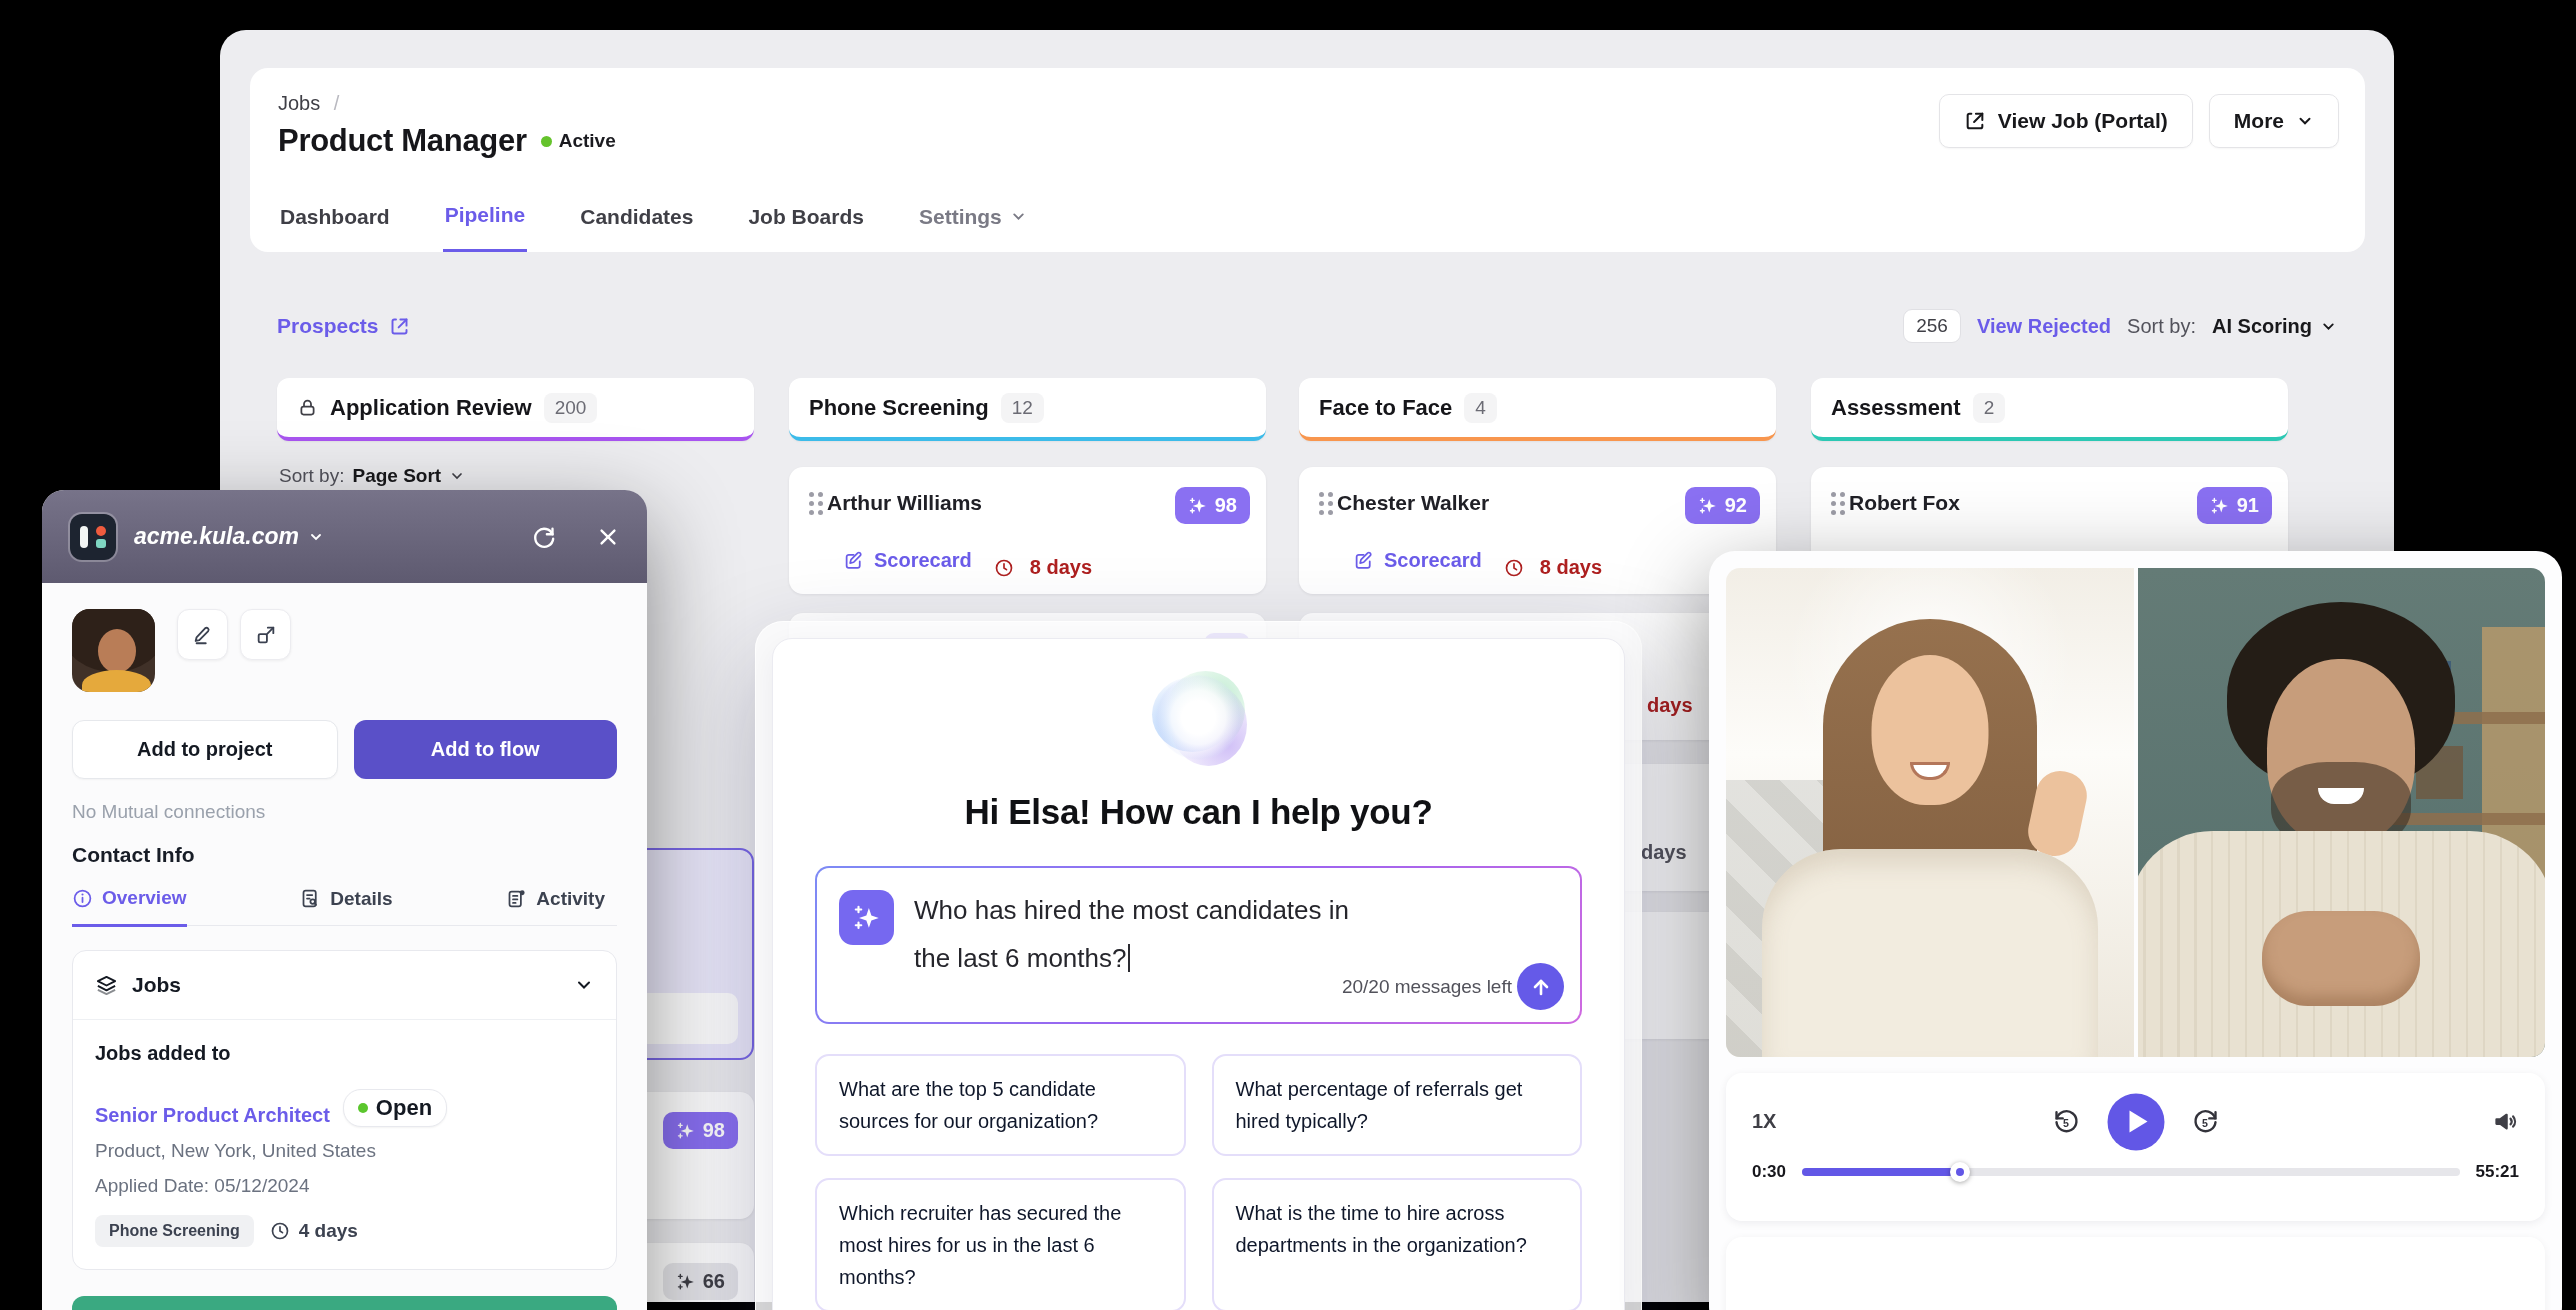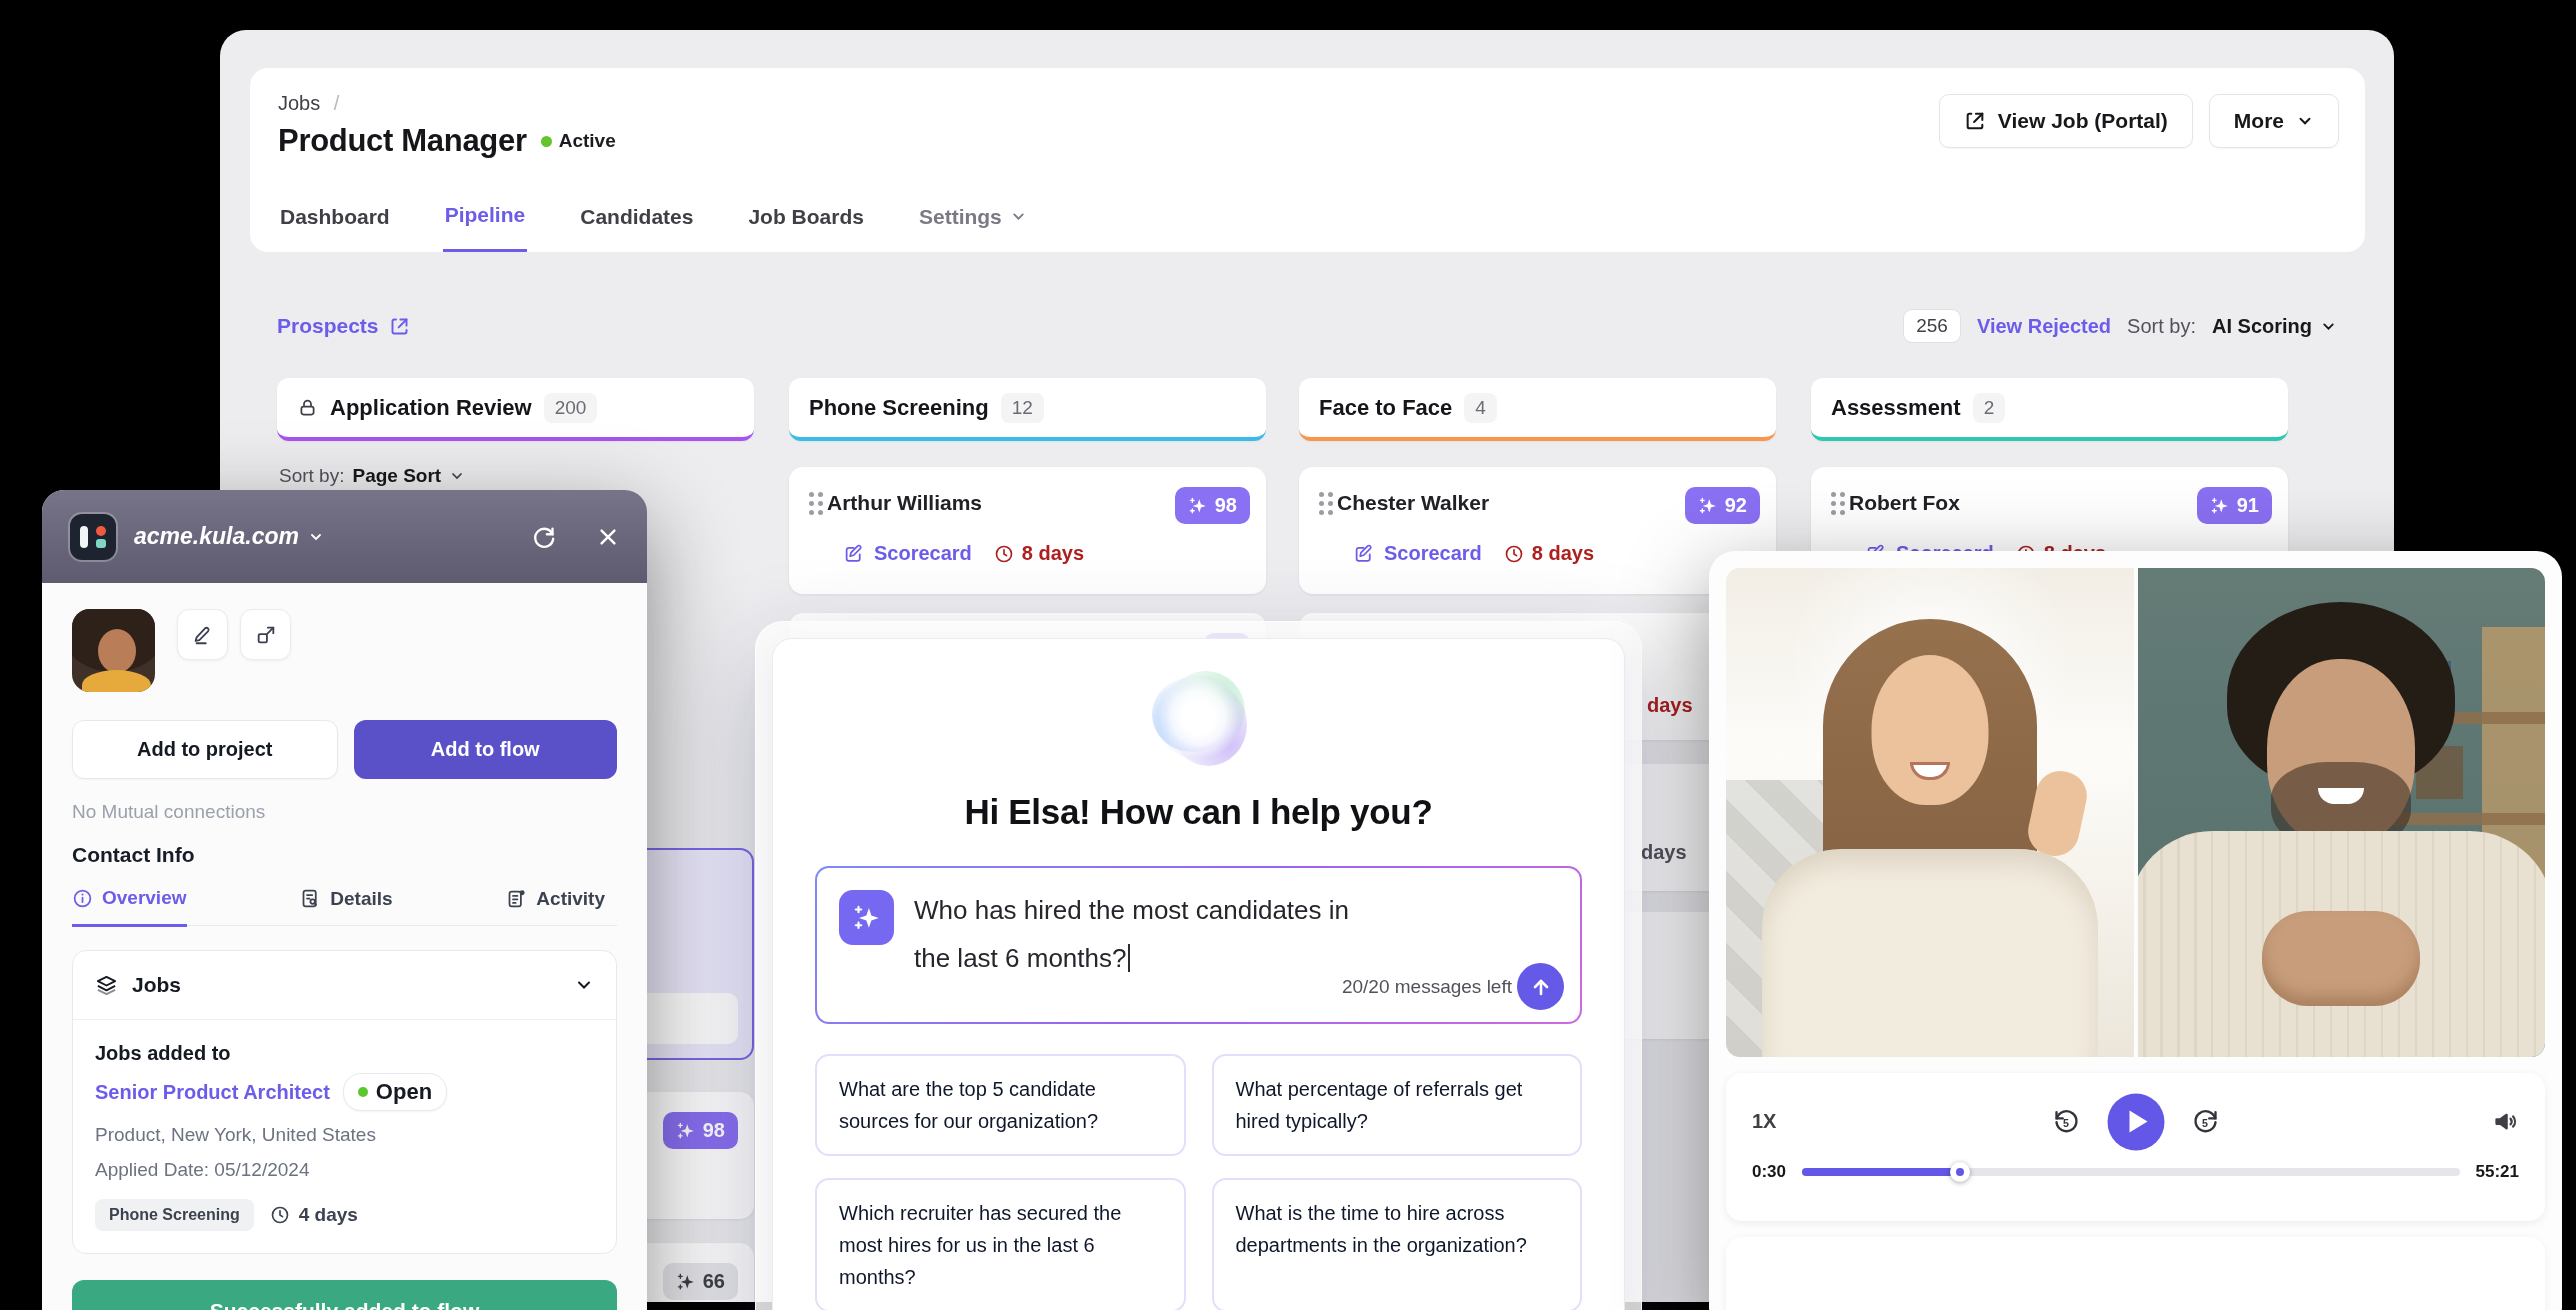--- a/index.html
+++ b/index.html
@@ -58,21 +58,21 @@
   .kcard .name-row { position:absolute; left:20px; top:24px; display:flex; align-items:center; gap:4px; }
   .drag { display:grid; grid-template-columns:5px 5px; gap:4px; }
   .drag i { width:5px; height:5px; border-radius:50%; background:#9c9ca6; }
   .kname { font-size:21px; font-weight:bold; color:#202026; }
   .score-badge { position:absolute; right:16px; top:20px; display:flex; align-items:center; gap:7px;
     border-radius:10px; padding:7px 13px; font-size:20px; font-weight:bold; }
   .score-purple { background:#8a70f2; color:#fff; }
   .score-gray { background:#e7e7eb; color:#3f3f46; }
   .kmeta { position:absolute; left:55px; top:75px; display:flex; align-items:center; gap:22px; }
   .scorecard-link { display:flex; align-items:center; gap:9px; color:#6b5ce9; font-size:20px; font-weight:bold; }
-  .days { display:flex; align-items:center; gap:8px; color:#ae2020; font-size:20px; font-weight:bold; }
+  .days { display:flex; align-items:center; gap:16px; color:#ae2020; font-size:20px; font-weight:bold;margin-top:14px; }
   .frag { position:absolute; font-size:20px; font-weight:bold; }
 
   .selected-card { position:absolute; left:0; top:470px; width:477px; height:212px;
     background:#eceafc; border:2px solid #7a68e8; border-radius:14px; }
   .selected-card .inner-pill { position:absolute; left:14px; right:14px; bottom:14px; height:51px;
     background:#fff; border-radius:10px; }
 
   
   #clara-popup { position:absolute; left:42px; top:490px; width:605px; height:989px; z-index:30;
     background:#fbfbfc; border-radius:22px; box-shadow:0 30px 89px rgba(0,0,0,.45); overflow:hidden; }
@@ -106,21 +106,21 @@
   .no-mutual { margin-top:22px; font-size:19px; color:#9aa1ac; }
   .contact-info { margin-top:20px; font-size:21px; font-weight:bold; color:#171c26; }
   .ptabs { margin-top:20px; display:flex; justify-content:space-between; border-bottom:1px solid #e8e9ee; padding-right:12px; }
   .ptab { display:flex; align-items:center; gap:9px; font-size:19px; font-weight:bold; color:#3c4250; padding-bottom:15px; }
   .ptab.active { color:#6b5ce9; border-bottom:3px solid #6b5ce9; margin-bottom:-2px; }
   .jobs-card { margin-top:24px; background:#fff; border:1px solid #e8e9ee; border-radius:14px; overflow:hidden; }
   .jobs-head { height:69px; display:flex; align-items:center; gap:14px; padding:0 22px; border-bottom:1px solid #eef0f3; color:#141922; }
   .jobs-head .jt { font-size:21px; font-weight:bold; flex:1; }
   .jobs-body { padding:22px; }
   .jadded { font-size:20px; font-weight:bold; color:#141922; }
-  .jlink-row { margin-top:8px; display:flex; align-items:center; gap:13px; }
+  .jlink-row { margin-top:24px; display:flex; align-items:flex-end; gap:13px; }
   .jlink { color:#6b5ce9; font-size:20px; font-weight:bold; }
   .open-badge { display:flex; align-items:center; gap:8px; background:#fff; border:1px solid #e8e9ee;
     border-radius:18px; padding:5px 14px; font-size:22px; font-weight:bold; color:#141922; box-shadow:0 1px 2px rgba(0,0,0,.05); }
   .open-badge .gdot { width:10px; height:10px; border-radius:50%; background:#5bc62d; }
   .jgray { margin-top:13px; font-size:19px; color:#6b7280; }
   .jstage-row { margin-top:18px; display:flex; align-items:center; gap:16px; }
   .stage-pill { background:#f0f1f3; border-radius:8px; padding:7px 14px; font-size:16px; font-weight:bold; color:#3c4250; }
   .jdays { display:flex; align-items:center; gap:9px; font-size:19px; font-weight:bold; color:#3c4250; }
   .success-btn { margin-top:26px; height:61px; border-radius:12px; background:#3aa981; color:#fff;
     font-size:21px; font-weight:bold; display:flex; align-items:center; justify-content:center; }

